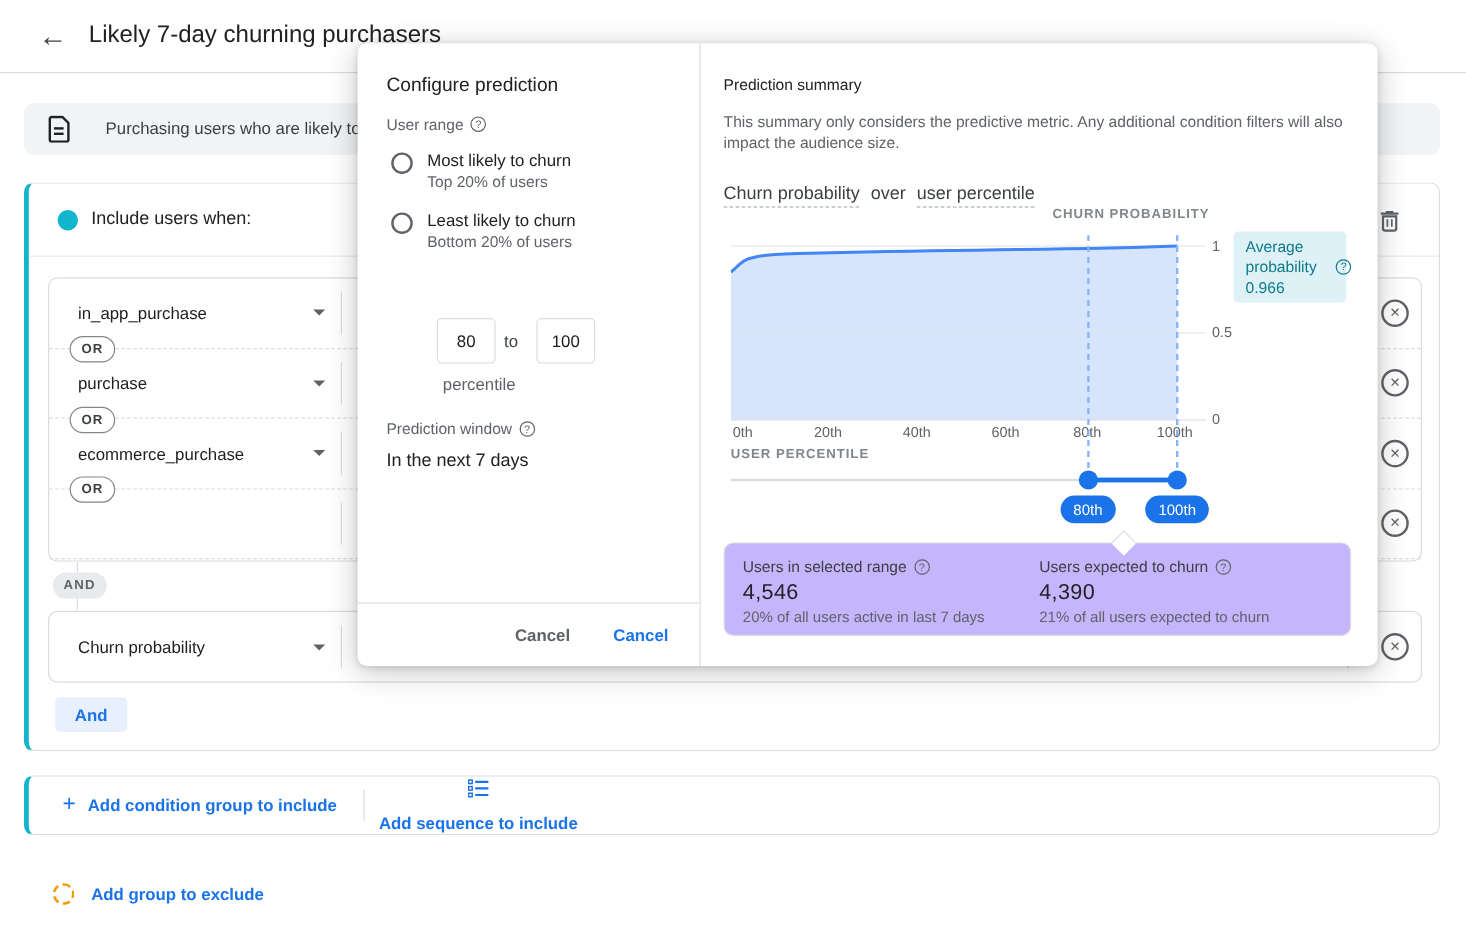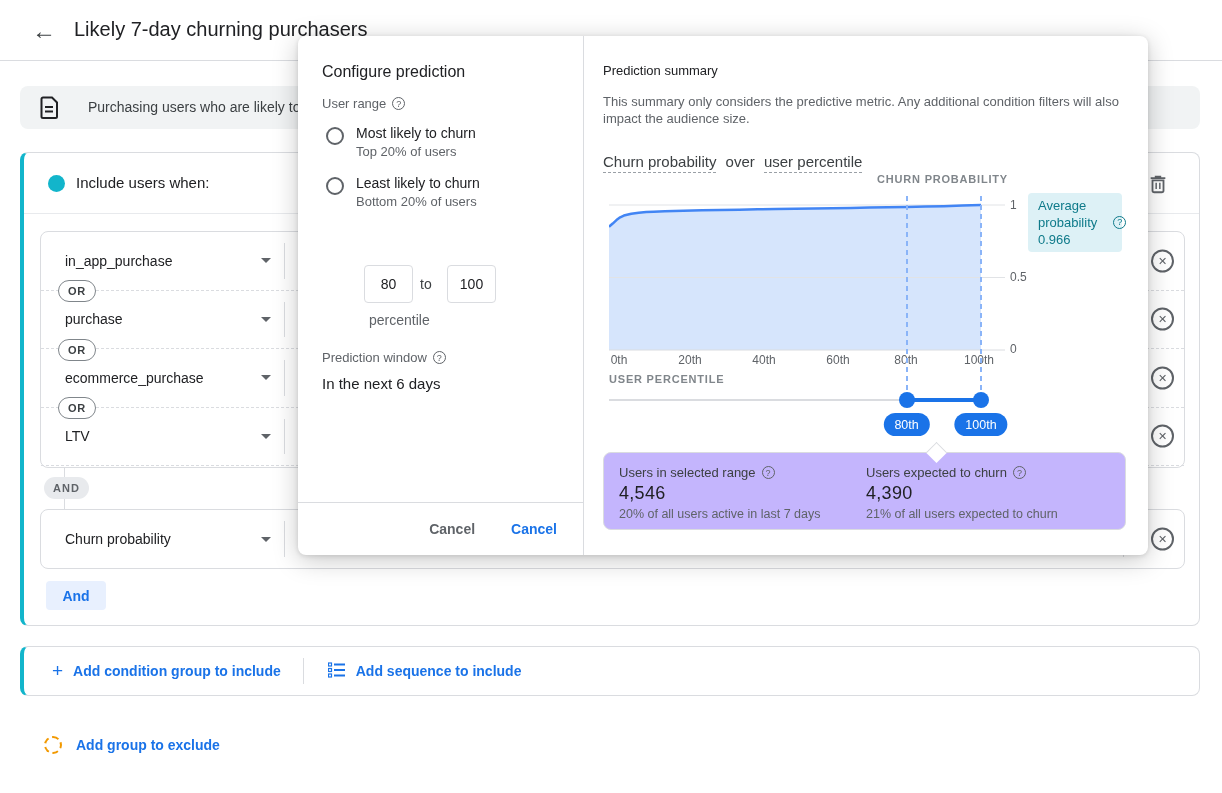--- a/index.html
+++ b/index.html
@@ -39,21 +39,21 @@
   .or-pill { position:absolute; left:17px; height:22px; padding:0 9px; background:#fff; border:1px solid #80868b; border-radius:11px; font-size:11px; font-weight:bold; letter-spacing:.8px; color:#3c4043; display:flex; align-items:center; z-index:2; }
   .and-pill { position:absolute; left:20px; top:324px; height:22px; padding:0 9px; background:#e8eaed; border-radius:11px; font-size:11px; font-weight:bold; letter-spacing:1px; color:#5f6368; display:flex; align-items:center; }
   .connector { position:absolute; left:40px; width:1px; background:#dadce0; }
   #churn-row { position:absolute; left:16px; top:356px; width:1145px; height:60px; border:1px solid #dadce0; border-radius:8px; background:#fff; }
   #and-btn { position:absolute; left:22px; top:428px; width:60px; height:29px; background:#e8f0fe; border-radius:4px; color:#1a73e8; font-size:14px; font-weight:bold; display:flex; align-items:center; justify-content:center; cursor:pointer; }
 
   
   #add-card { position:absolute; left:20px; top:646px; width:1180px; height:50px; background:#fff; border:1px solid #dadce0; border-left:4px solid #12b5cb; border-radius:8px; display:flex; align-items:center; }
   .add-link { display:flex; align-items:center; gap:10px; color:#1a73e8; font-size:14px; font-weight:bold; cursor:pointer; }
   #add-cond-link { margin-left:28px; }
-  #add-seq-link { margin-left:24px; }
+  #add-seq-link { margin-left:12px;flex-direction:column; }
   .v-div { width:1px; height:26px; background:#dadce0; margin-left:22px; }
   .plus-glyph { font-size:19px; font-weight:normal; color:#1a73e8; }
   #exclude-row { position:absolute; left:44px; top:736px; display:flex; align-items:center; gap:14px; cursor:pointer; }
   .dash-circle { width:18px; height:18px; border:2px dashed #f29900; border-radius:50%; }
   #exclude-label { color:#1a73e8; font-size:14px; font-weight:bold; }
 
   
   #dialog { position:absolute; left:298px; top:36px; width:850px; height:519px; background:#fff; border-radius:8px;
     box-shadow:0 5px 26px rgba(0,0,0,.22), 0 1px 5px rgba(0,0,0,.12); z-index:10; }
   #panel-divider { position:absolute; left:285px; top:0; bottom:0; width:1px; background:#dadce0; }
@@ -161,24 +161,20 @@
       <div class="cond-row">
         <div class="cond-select">
           <span class="cond-label">ecommerce_purchase</span>
           <span class="caret"></span>
         </div>
         <div class="col-div"></div>
         <div class="col-div2"></div>
         <div class="xbtn">✕</div>
       </div>
       <div class="cond-row">
-        <div class="cond-select">
-          <span class="cond-label">LTV</span>
-          <span class="caret"></span>
-        </div>
         <div class="col-div"></div>
         <div class="col-div2"></div>
         <div class="xbtn">✕</div>
       </div>
       <div class="or-pill" style="top:48px">OR</div>
       <div class="or-pill" style="top:107px">OR</div>
       <div class="or-pill" style="top:165px">OR</div>
     </div>
 
     <div class="connector" style="top:315px; height:9px;"></div>
@@ -250,21 +246,21 @@
 
     <input class="pct-input" style="left: 66px;" value="80">
     <div id="to-label">to</div>
     <input class="pct-input" style="left: 149px;" value="100">
     <div id="percentile-label">percentile</div>
 
     <div id="pred-window-label">
       <span>Prediction window</span>
       <span class="help-icon">?</span>
     </div>
-    <div id="pred-window-value">In the next 6 days</div>
+    <div id="pred-window-value">In the next 7 days</div>
 
     <div id="cfg-footer-line"></div>
     <div id="cfg-footer">
       <div id="cancel-btn">Cancel</div>
       <div id="apply-btn">Cancel</div>
     </div>
 
     <div id="sum-title">Prediction summary</div>
     <div id="sum-desc">This summary only considers the predictive metric. Any additional condition filters will also impact the audience size.</div>
 

